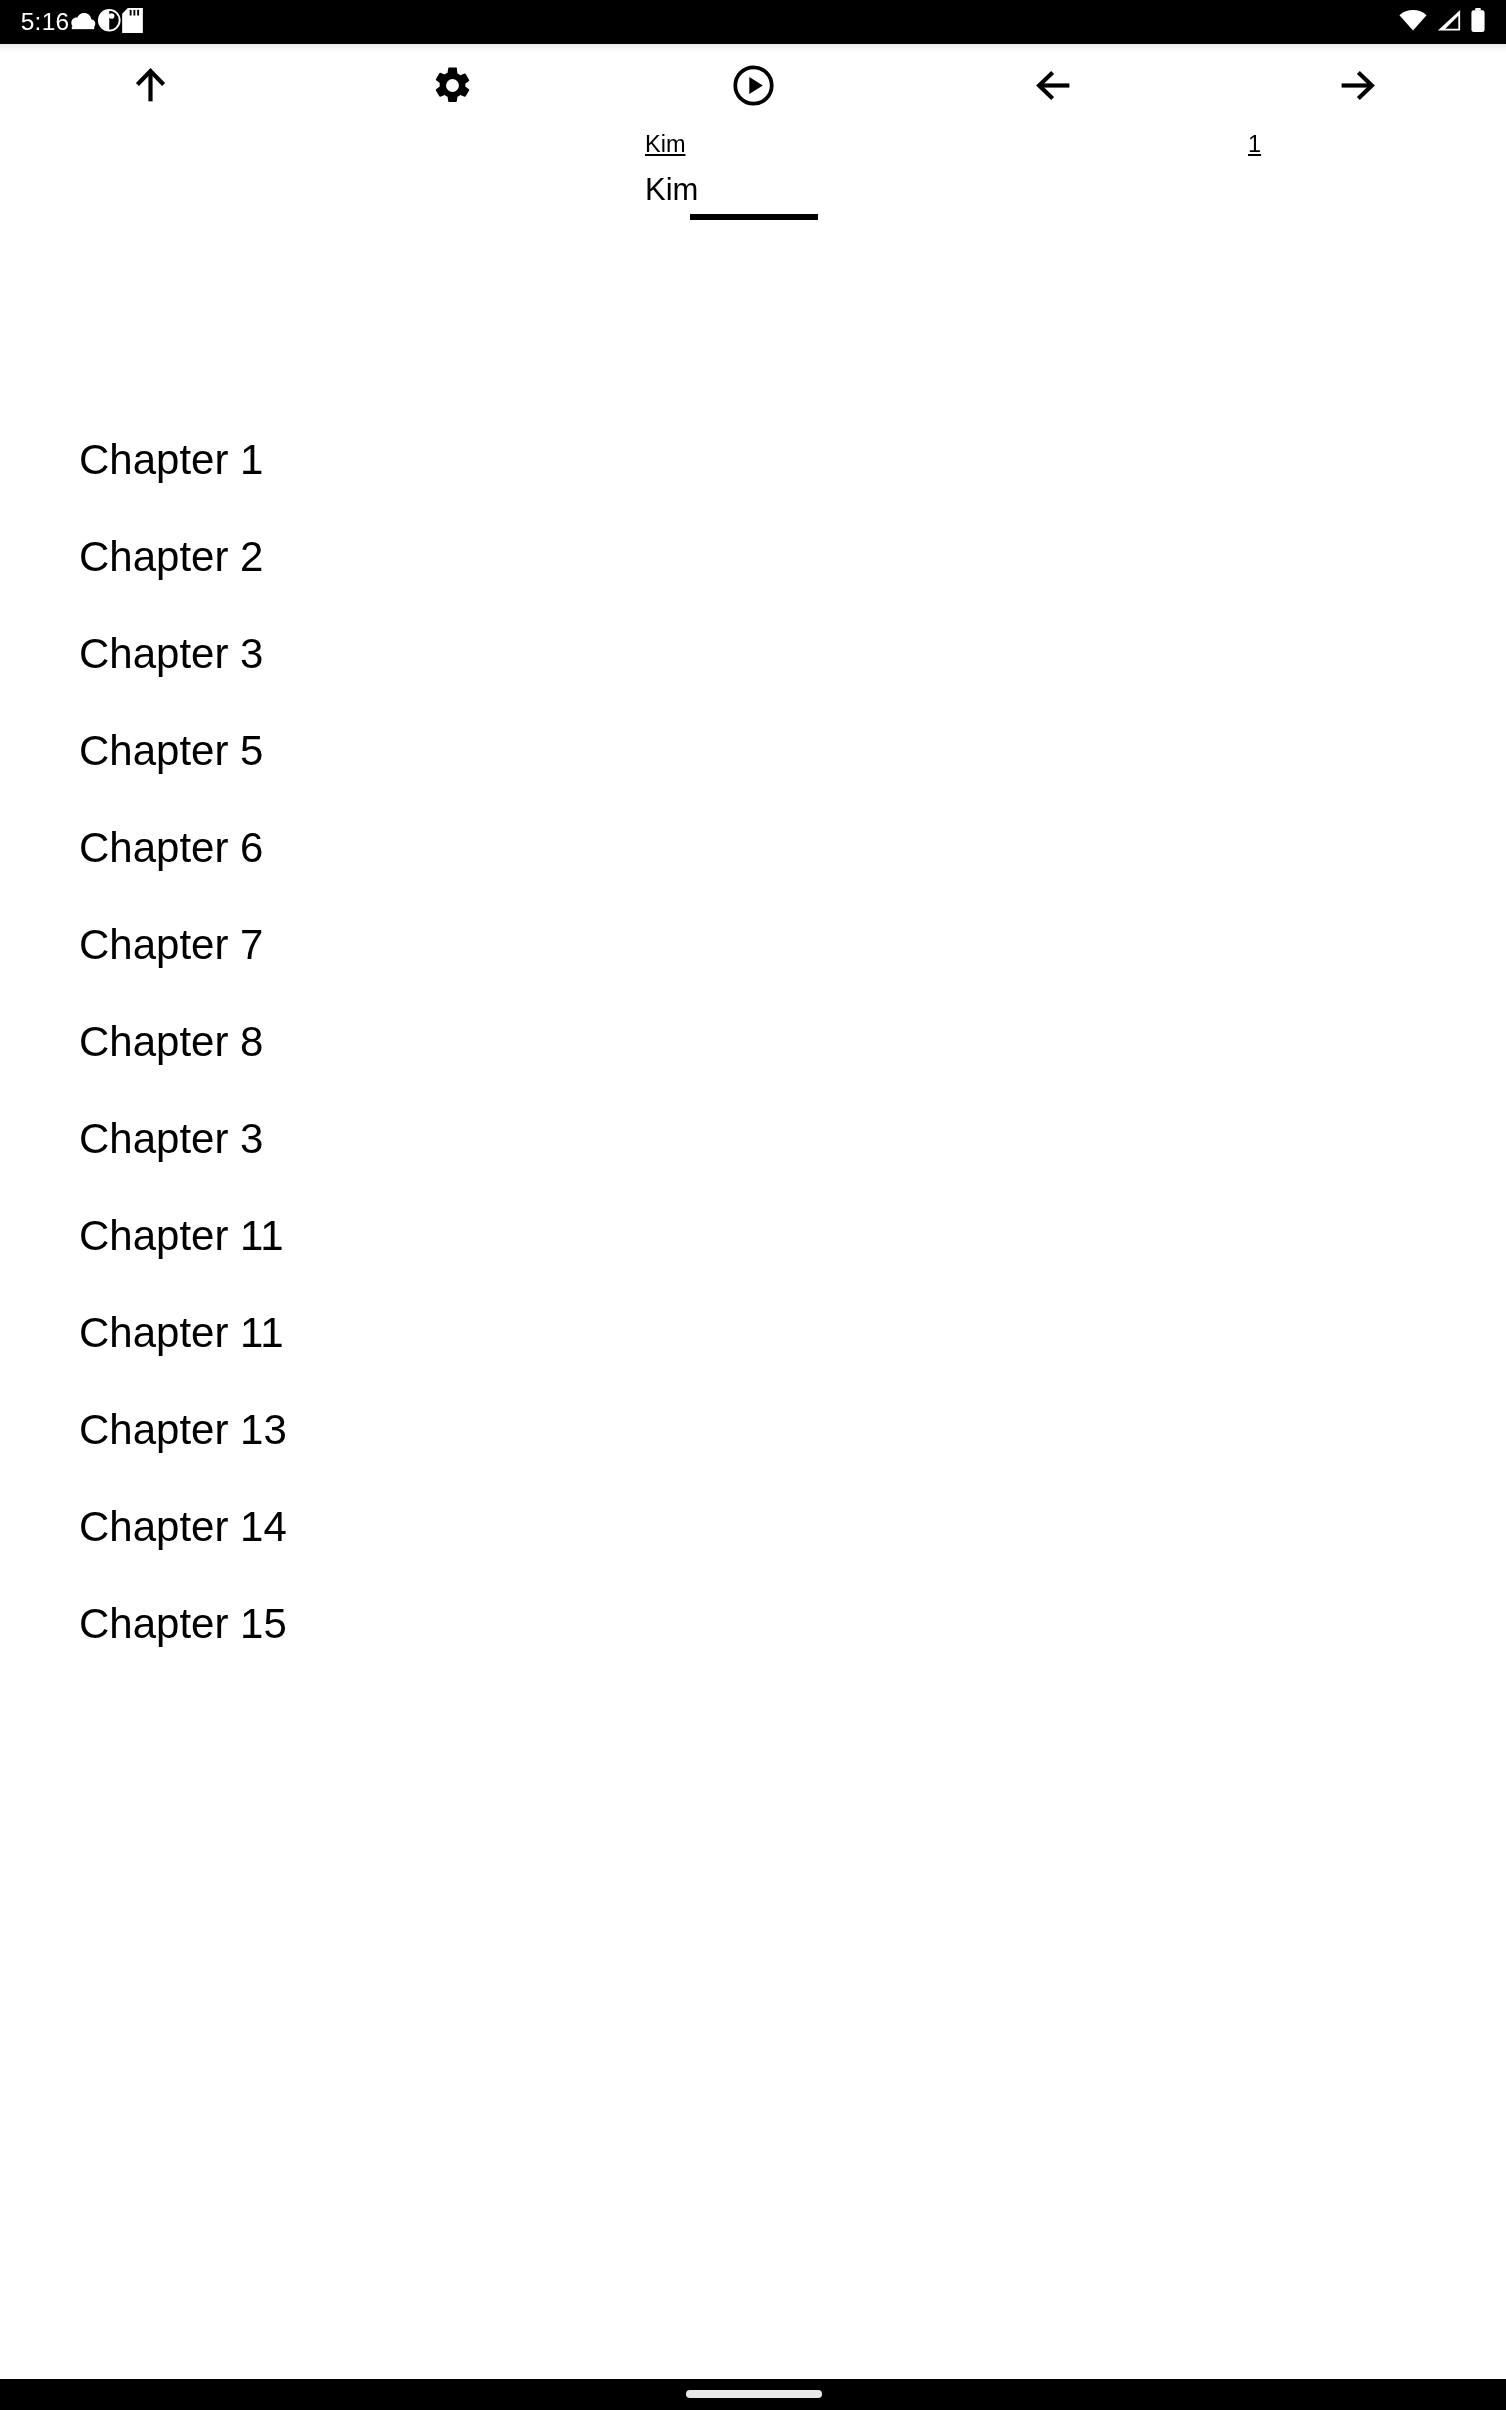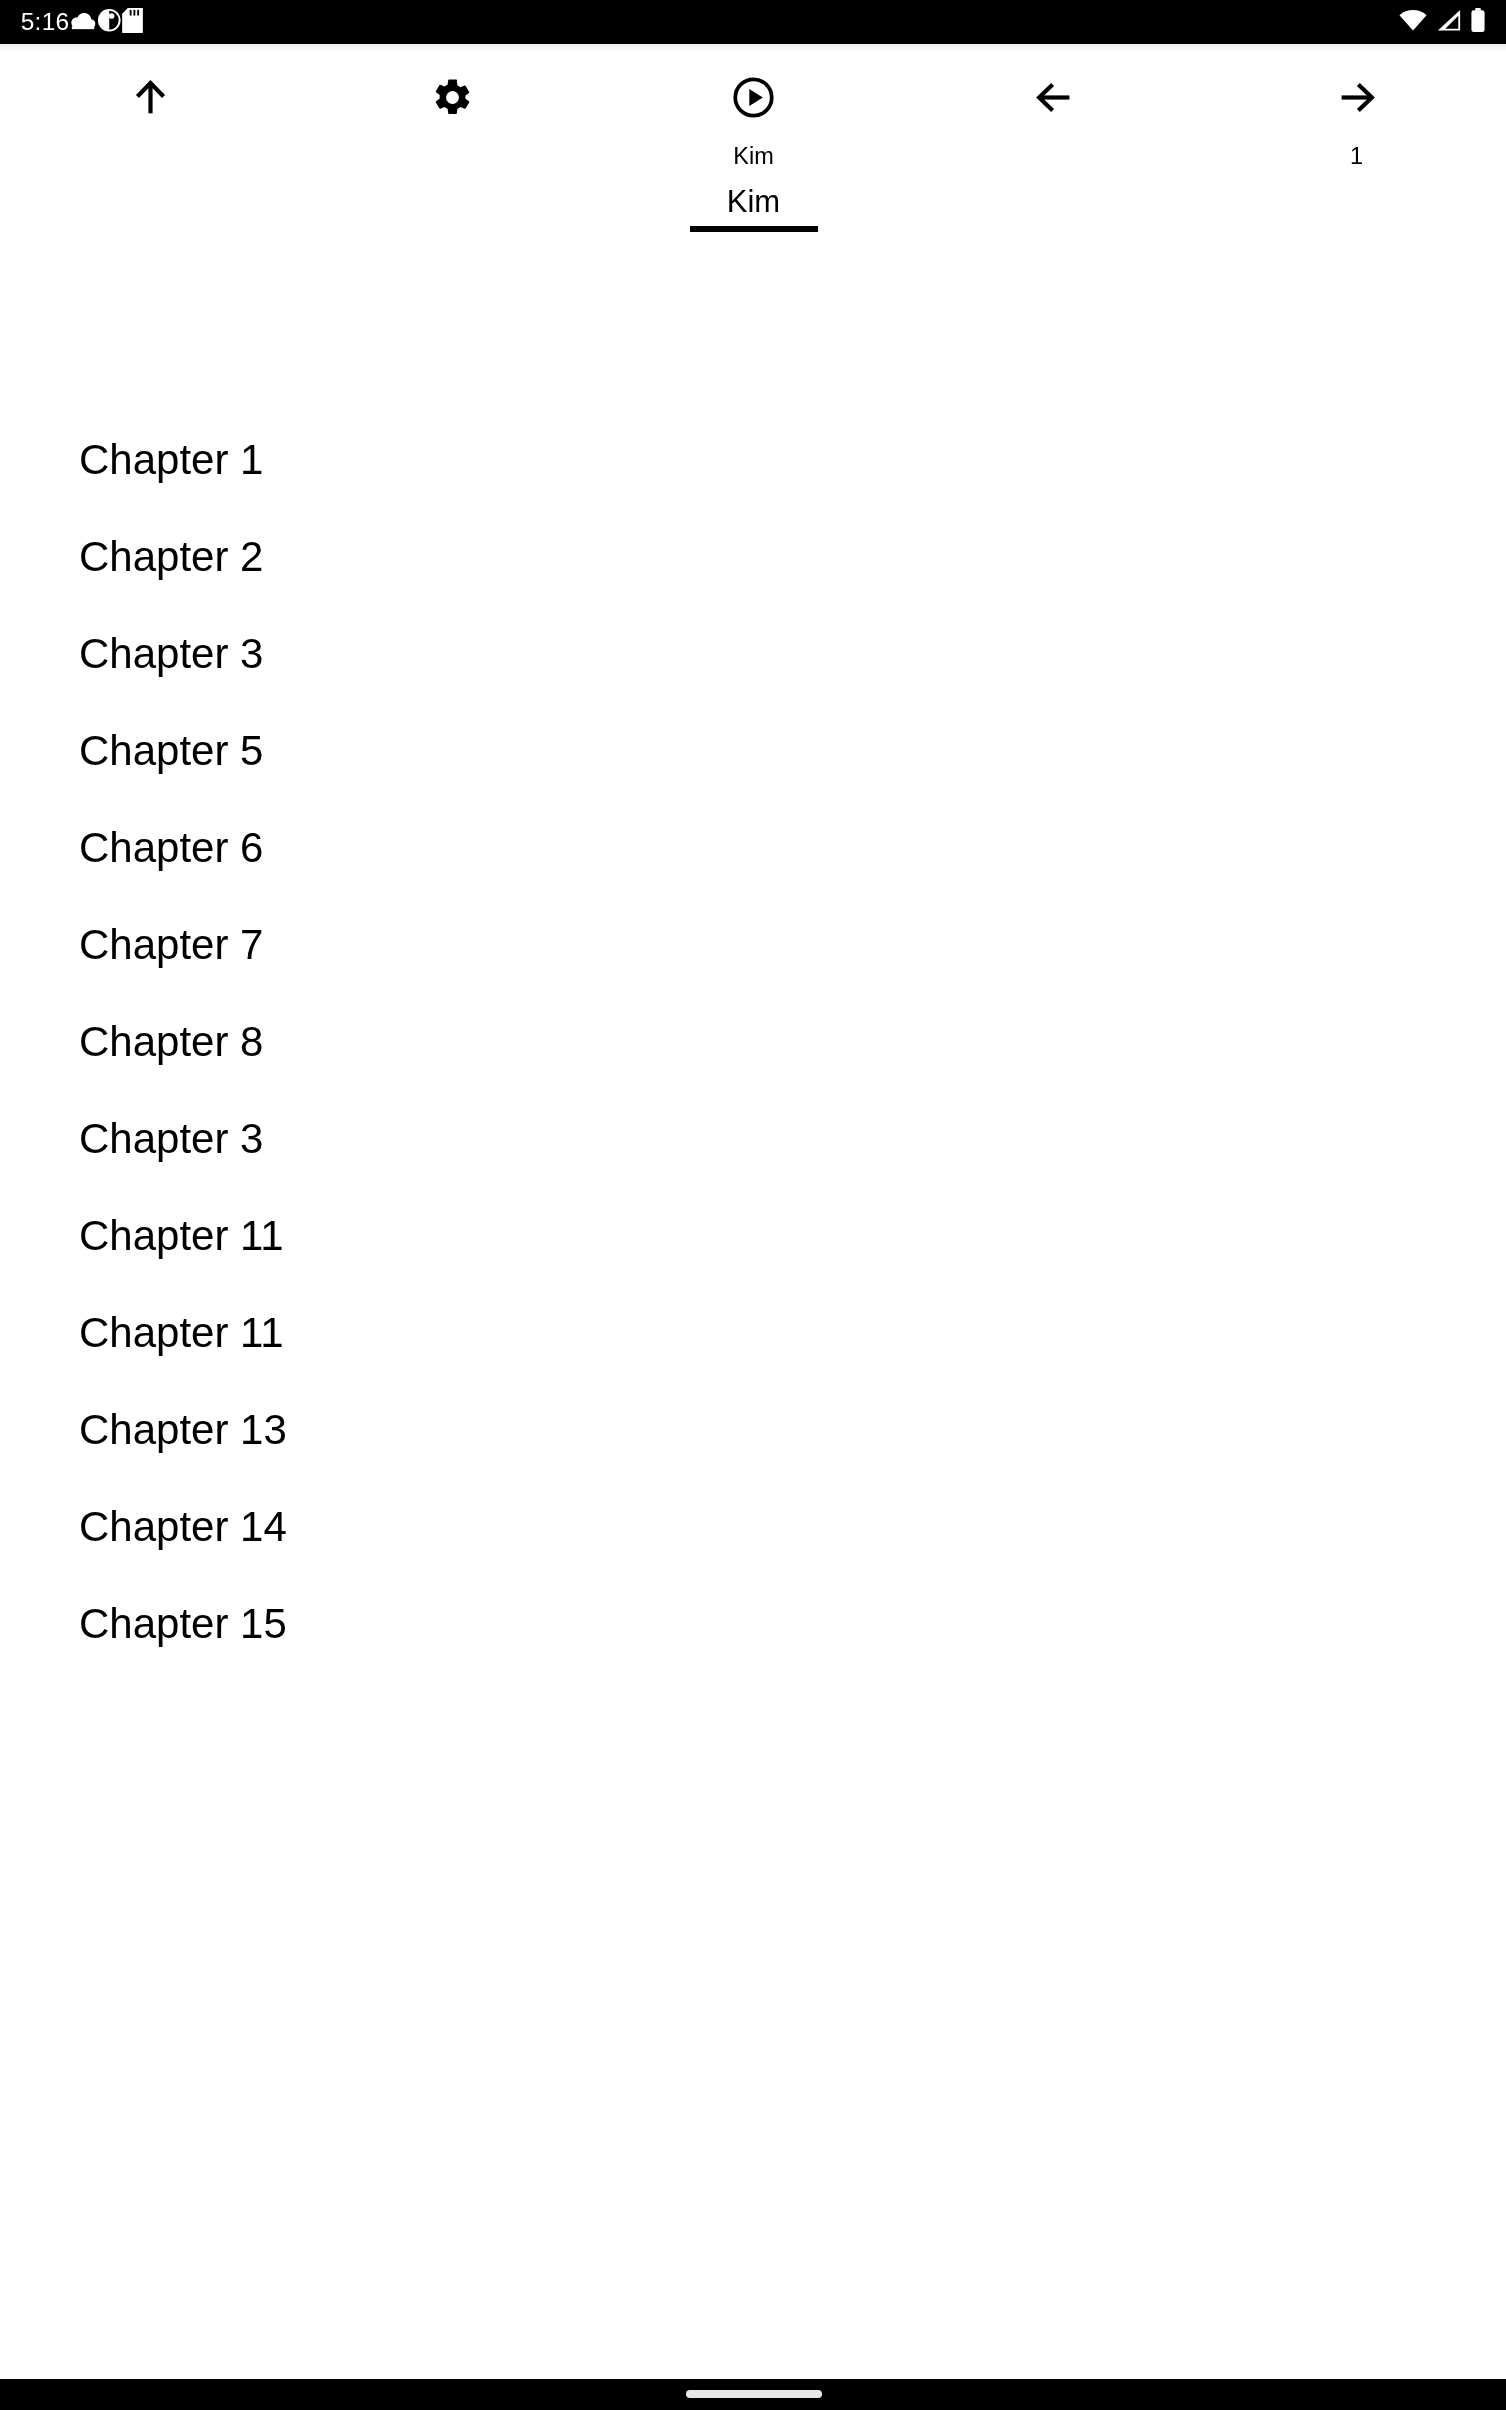--- a/index.html
+++ b/index.html
@@ -57,23 +57,24 @@
 
   
   .toolbar {
     position: absolute;
     top: 44px; left: 0;
     width: 1507px;
     height: 188px;
   }
   .tb-slot {
     position: absolute;
-    top: 12px;
+    top: 0;
     width: 217px;
-    text-align: center;
+    text-align: left;
+    text-decoration: underline;
   }
   .tb-icon-wrap {
     height: 83px;
     display: flex;
     align-items: center;
     justify-content: center;
   }
   .tb-sub {
     font-size: 23.5px;
     color: #000000;

